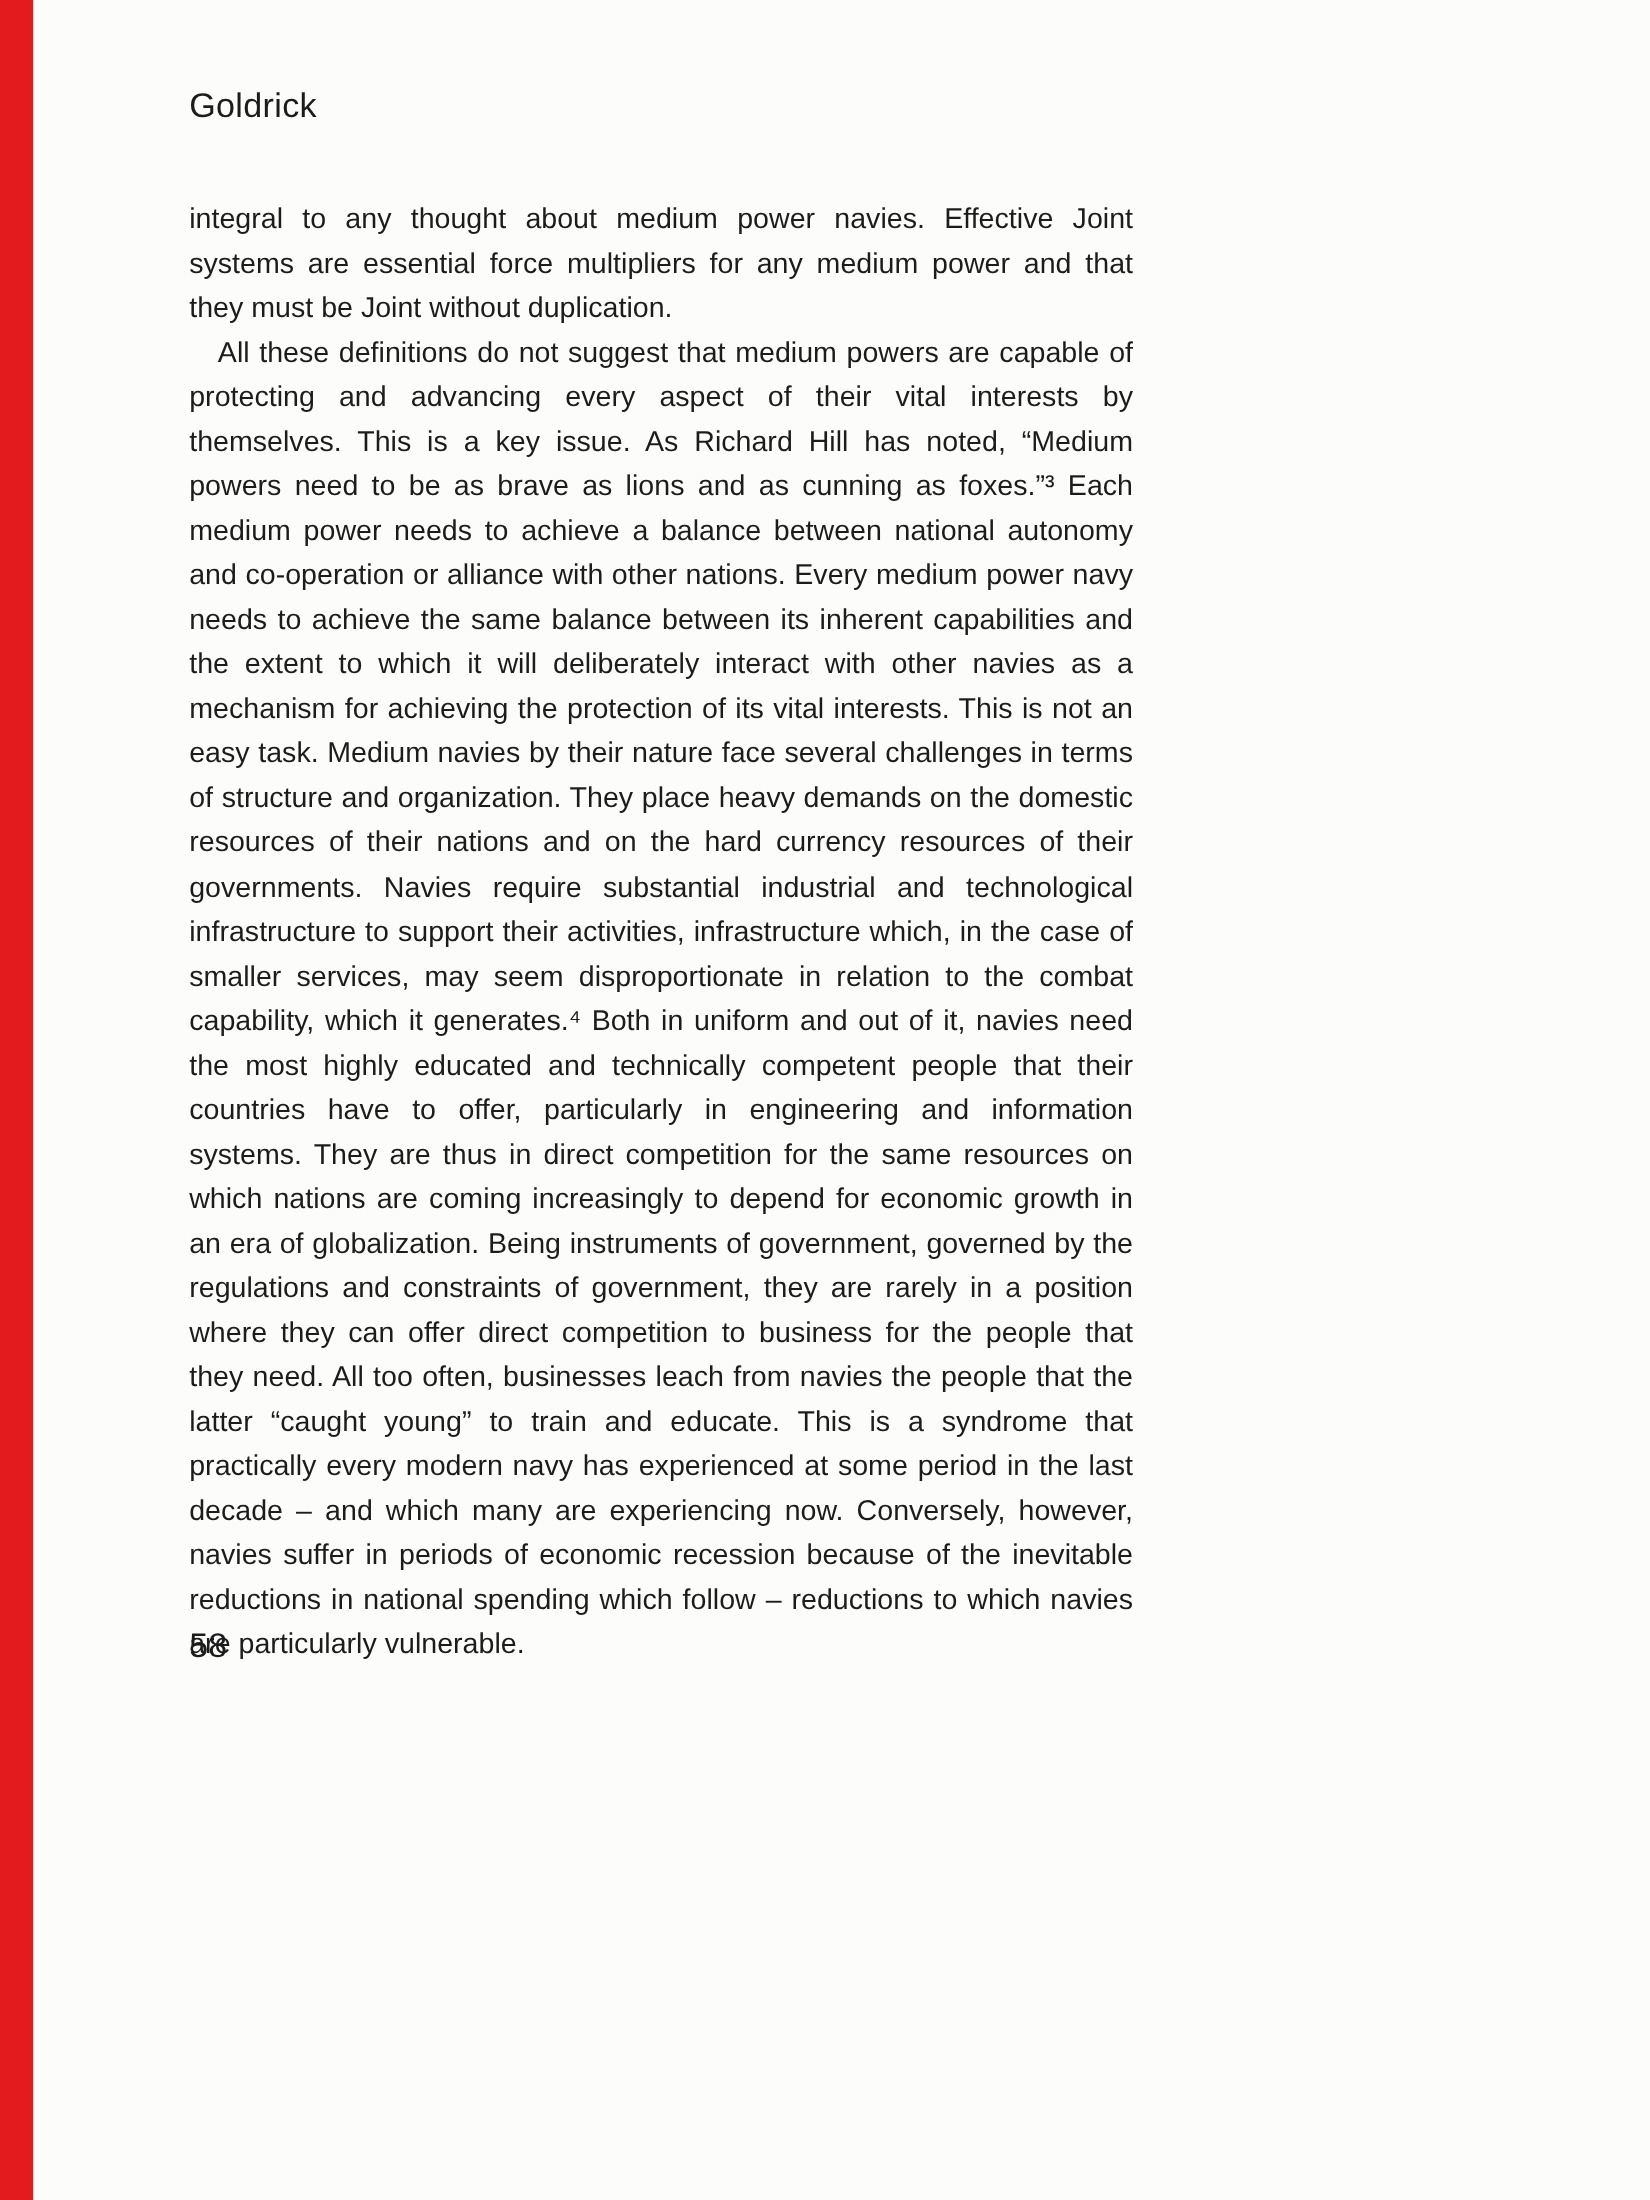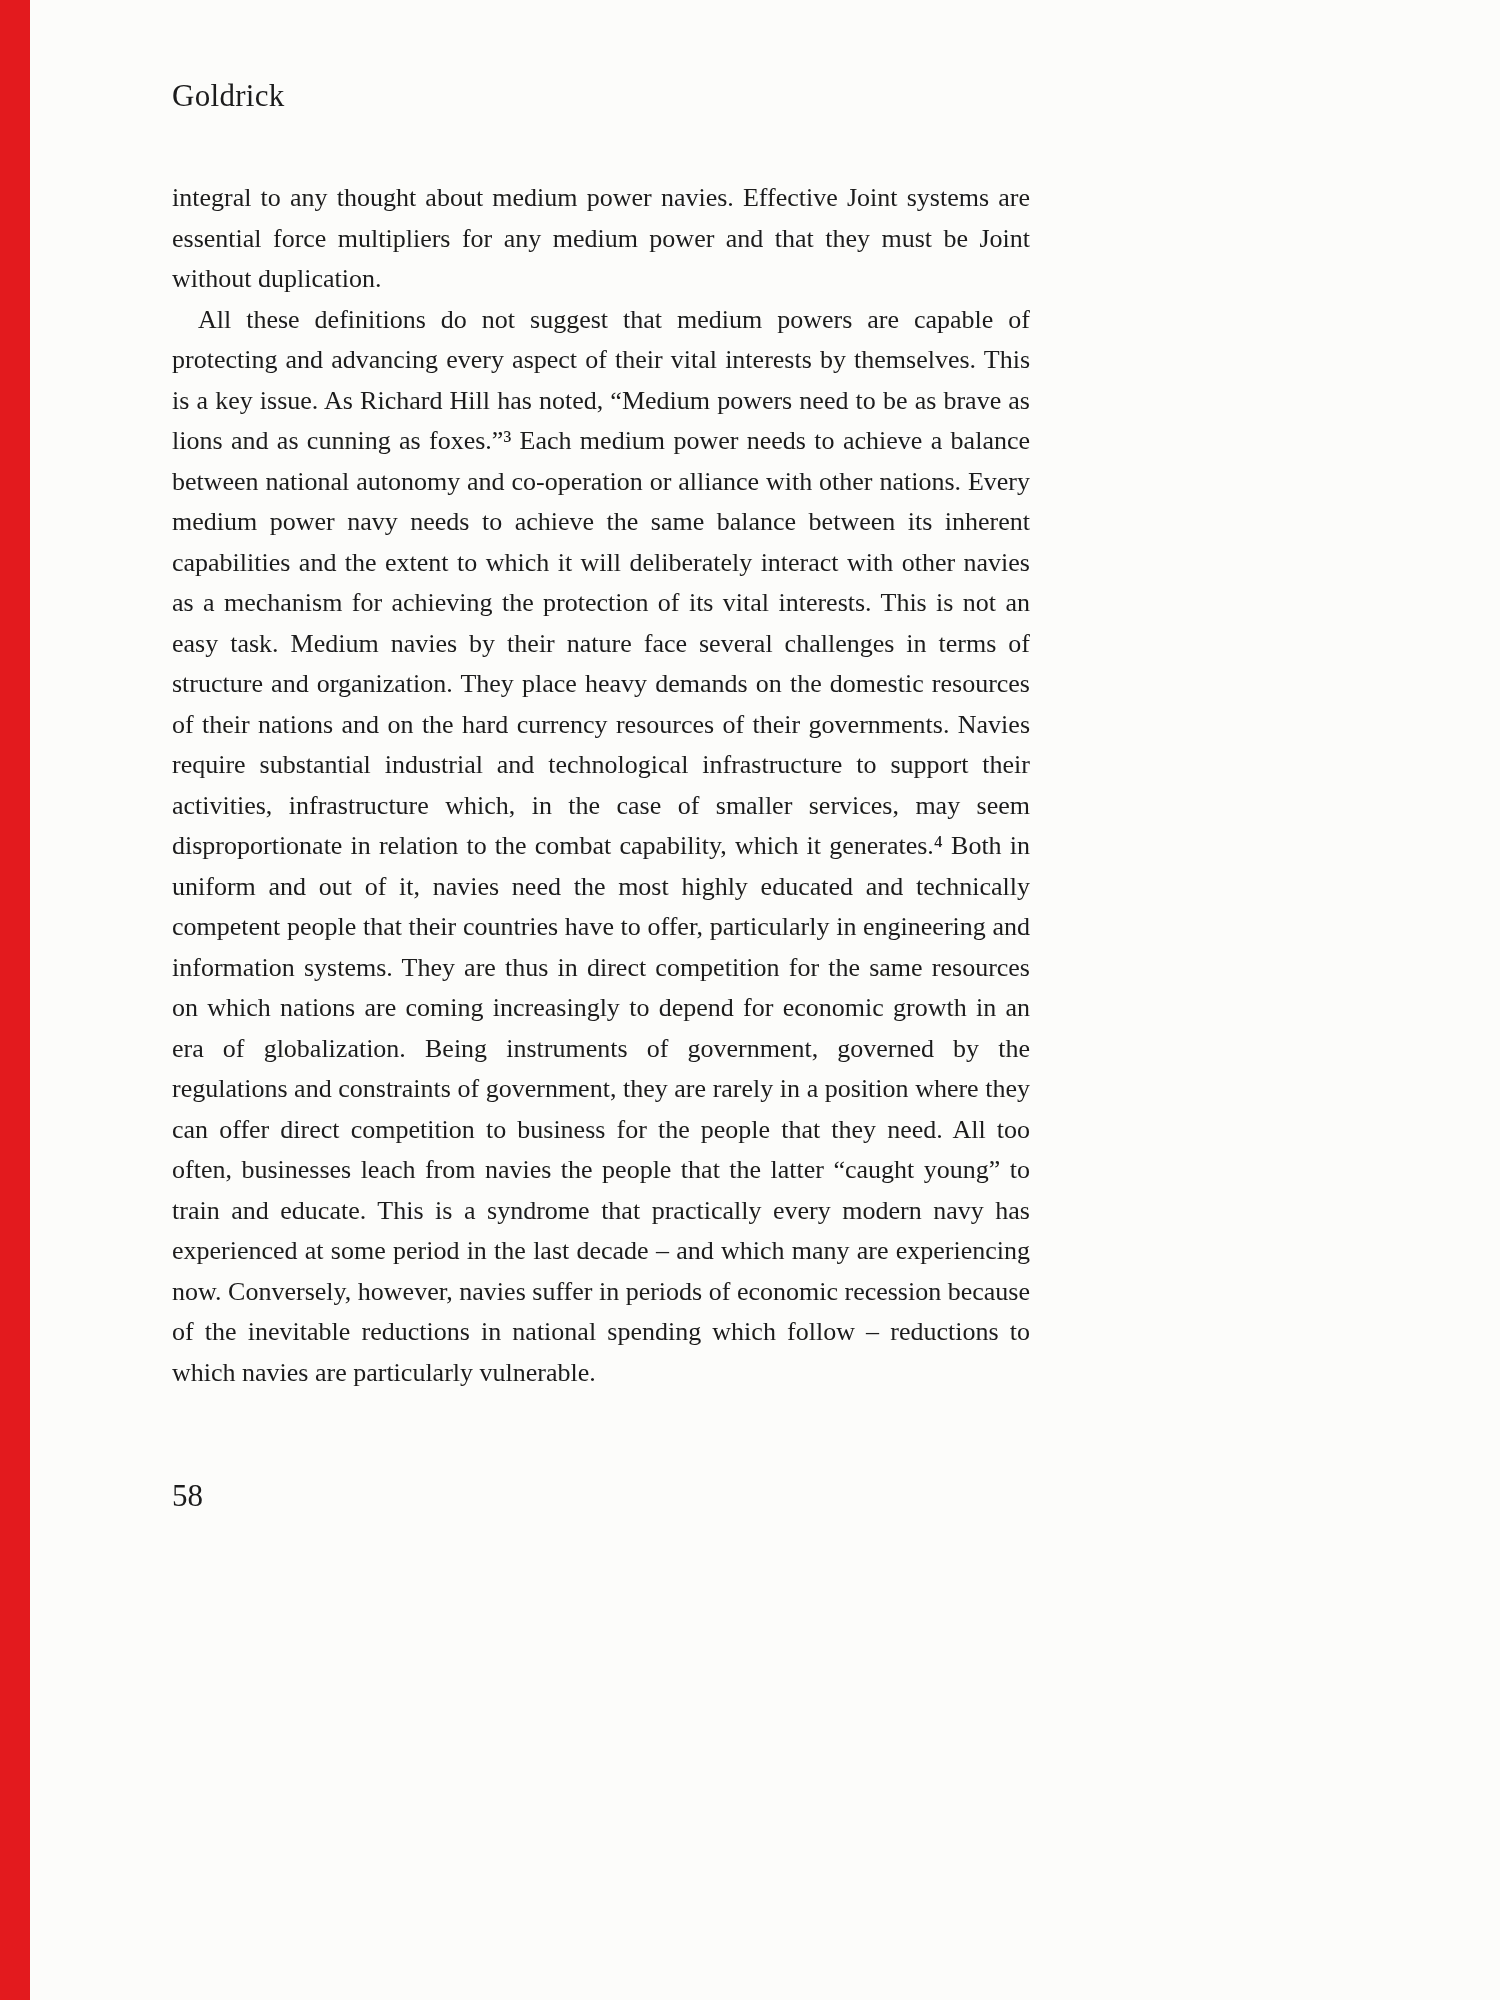--- a/index.html
+++ b/index.html
@@ -5,21 +5,21 @@
   html, body {
     margin: 0;
     padding: 0;
     background: #e9e9e9;
   }
   .scan-page {
     position: relative;
     width: 1500px;
     height: 2000px;
     background: #fcfcfa;
-    font-family: Liberation Serif, serif;
+    font-family: Liberation Sans, sans-serif;
     color: #1c1c1c;
     overflow: hidden;
     box-sizing: border-box;
   }
   .edge-bar {
     position: absolute;
     left: 0;
     top: 0;
     width: 30px;
     height: 2000px;

